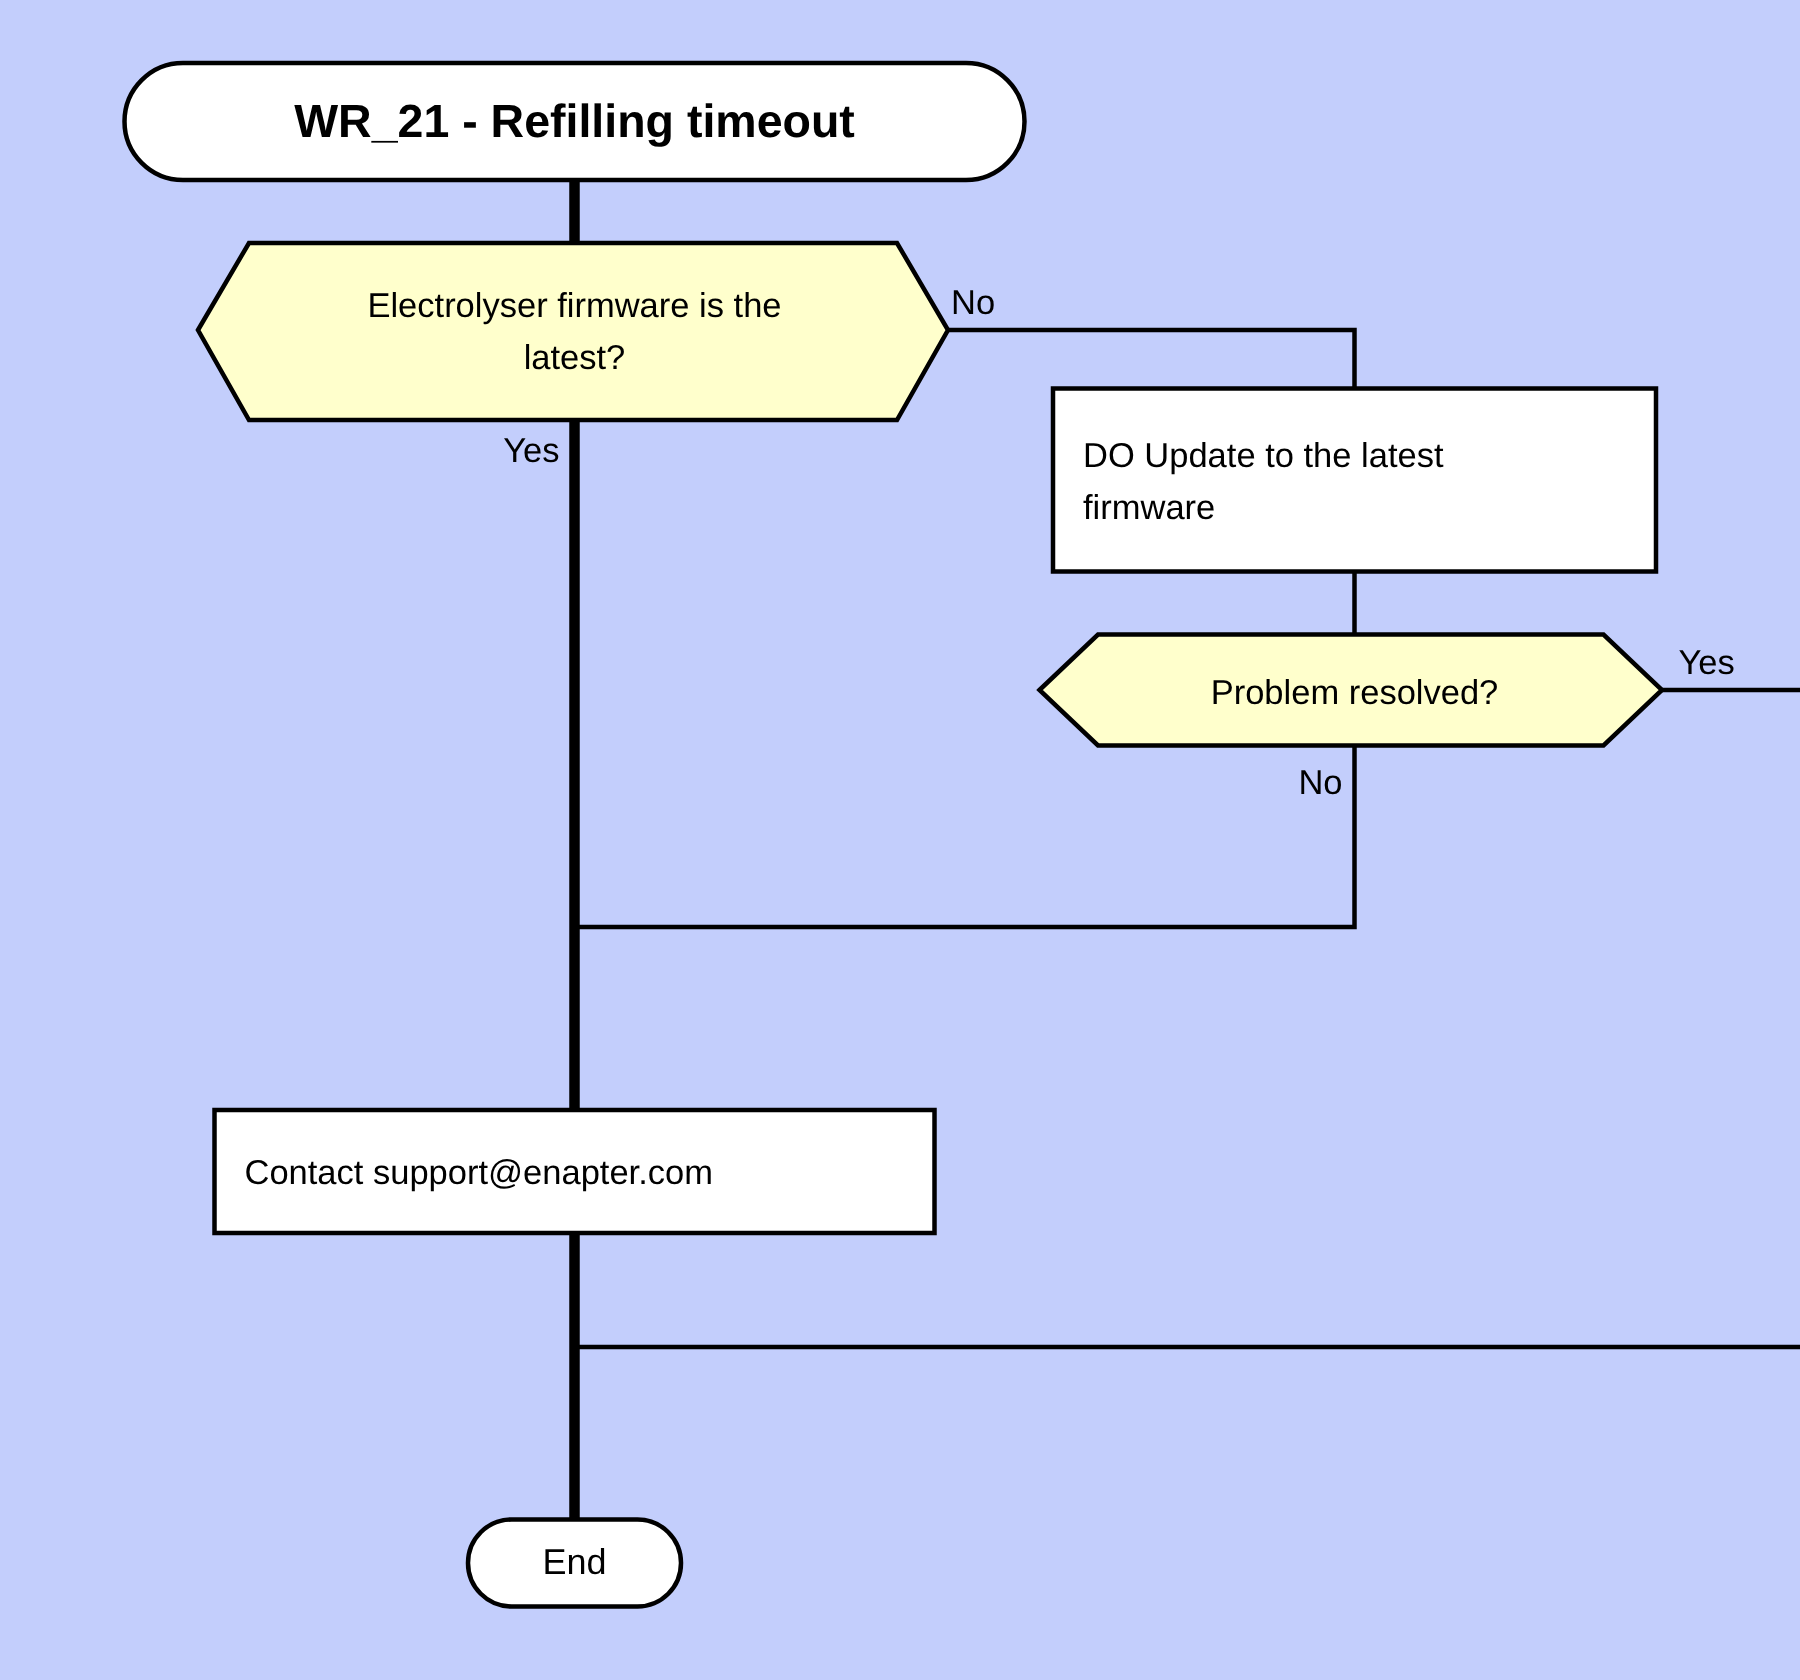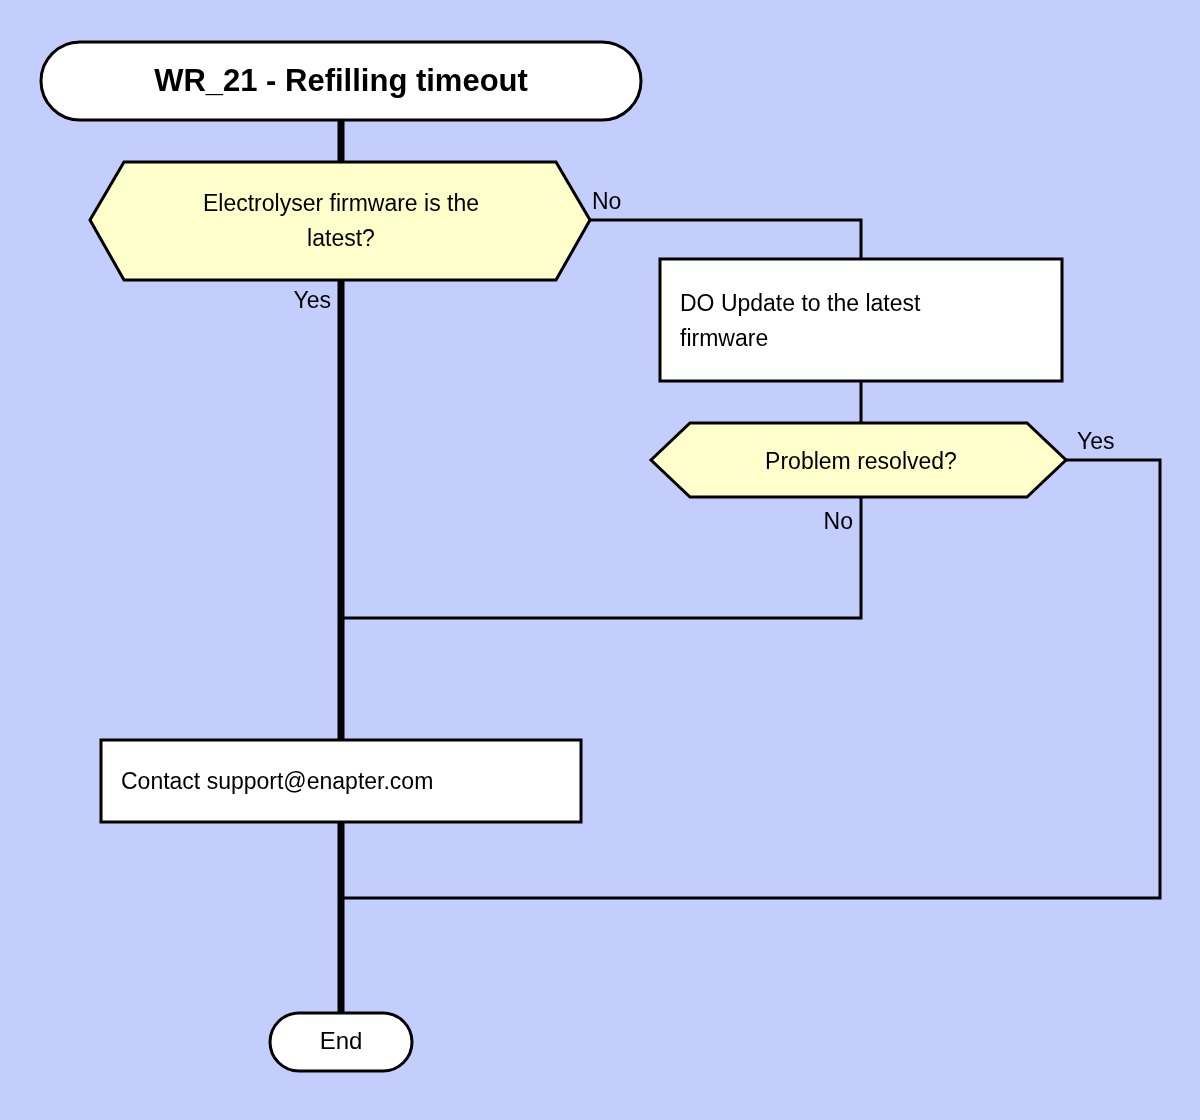--- a/index.html
+++ b/index.html
@@ -10,20 +10,21 @@
     width: 1200px;
     height: 1120px;
     background: #c3cefc;
     font-family: "Liberation Sans", sans-serif;
     overflow: hidden;
   }
   #flowchart-root {
     position: relative;
     width: 1040px;
     height: 1120px;
+    padding-left: 42px;
   }
   svg#flow-svg {
     display: block;
     width: 1200px;
     height: 1120px;
   }
   .node-terminal {
     fill: #ffffff;
     stroke: #000000;
     stroke-width: 3;

